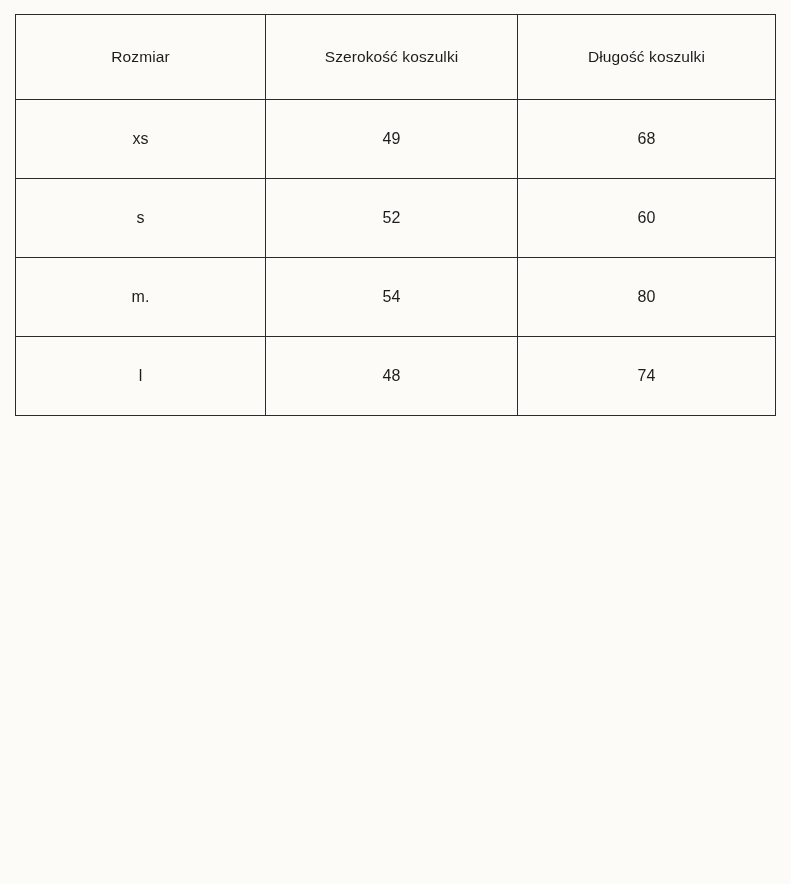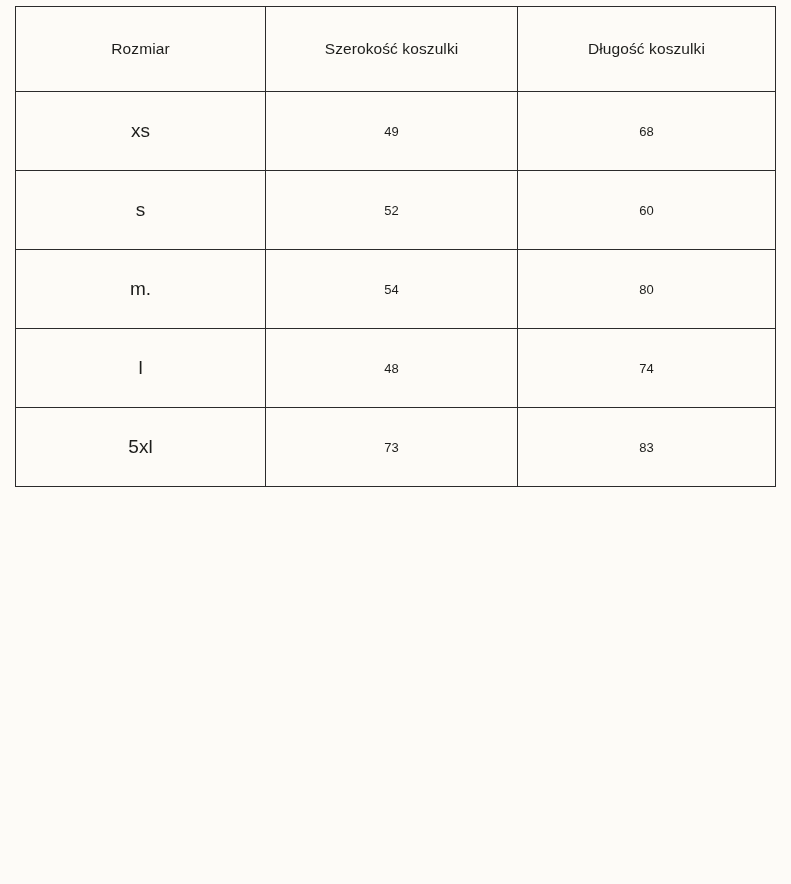--- a/index.html
+++ b/index.html
@@ -18,21 +18,21 @@
     width: 791px;
     height: 884px;
     background: #fdfbf7;
     position: relative;
     box-sizing: border-box;
     padding: 6px 14px 6px 14px;
   }
   table.size-table {
     border-collapse: collapse;
     width: 760px;
-    margin: 0 auto;
+    margin: 8px auto;
     table-layout: fixed;
   }
   table.size-table col.c0 { width: 250px; }
   table.size-table col.c1 { width: 252px; }
   table.size-table col.c2 { width: 258px; }
 
   table.size-table th,
   table.size-table td {
     border: 1px solid #2b2b2b;
     text-align: center;
@@ -41,25 +41,25 @@
     background: #fdfbf7;
   }
   table.size-table thead th {
     height: 82px;
     font-size: 15.5px;
     letter-spacing: 0.1px;
     color: #1d1d1b;
   }
   table.size-table tbody td {
     height: 76px;
-    font-size: 13px;
+    font-size: 16px;
     color: #1d1d1b;
   }
   table.size-table tbody td.size-cell {
-    font-size: 19px;
+    font-size: 16px;
   }
 </style>
 </head>
 <body>
 
 <div class="sheet">
   <table class="size-table">
     <colgroup>
       <col class="c0">
       <col class="c1">
@@ -86,20 +86,15 @@
       <tr>
         <td class="size-cell">m.</td>
         <td>54</td>
         <td>80</td>
       </tr>
       <tr>
         <td class="size-cell">l</td>
         <td>48</td>
         <td>74</td>
       </tr>
-      <tr>
-        <td class="size-cell">5xl</td>
-        <td>73</td>
-        <td>83</td>
-      </tr>
     </tbody>
   </table>
 </div>
 
 </body></html>

